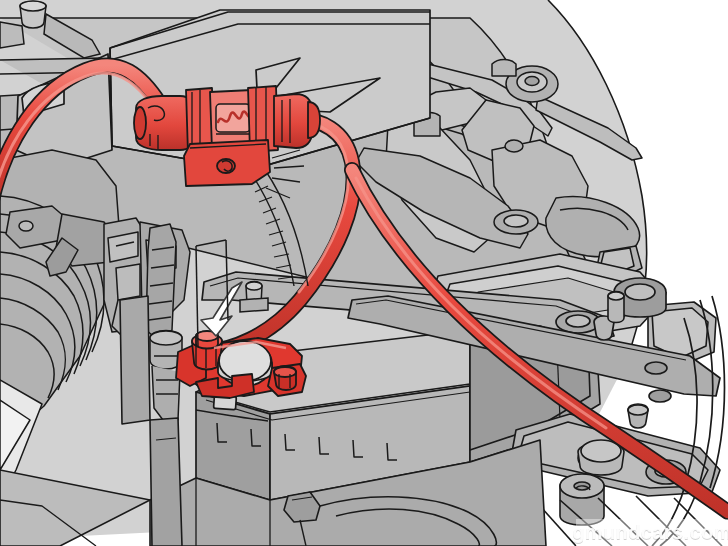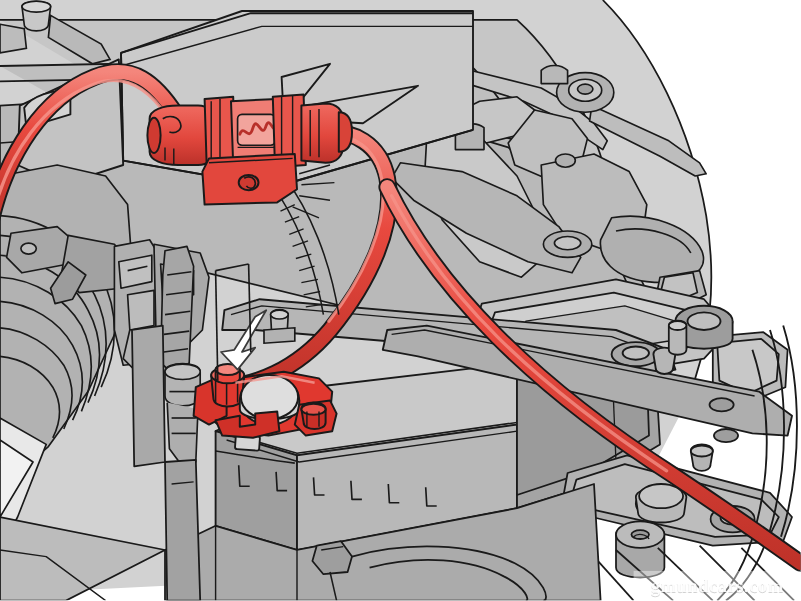--- a/index.html
+++ b/index.html
@@ -3,22 +3,22 @@
 <meta charset="utf-8">
 <style>
   html,body{margin:0;padding:0;background:#fff;}
   body{font-family:"Liberation Sans", sans-serif;}
   #stage{position:relative;width:728px;height:546px;overflow:hidden;background:#ffffff;}
   #stage svg{display:block;width:728px;height:546px;}
   .wm{
     position:absolute;left:576px;top:519px;width:152px;height:27px;
     background:rgba(255,255,255,0.42);
     display:flex;align-items:center;justify-content:center;
-    font-family:Liberation Serif, serif;
-    font-size:17px;font-weight:700;letter-spacing:.4px;
+    font-family:Liberation Sans, sans-serif;
+    font-size:20px;font-weight:700;letter-spacing:.4px;
     color:rgba(255,255,255,0.92);
     text-shadow:0 1px 0 rgba(0,0,0,.18);
     pointer-events:none;user-select:none;
   }
 </style>
 </head>
 <body>
 
 <div id="stage">
 

